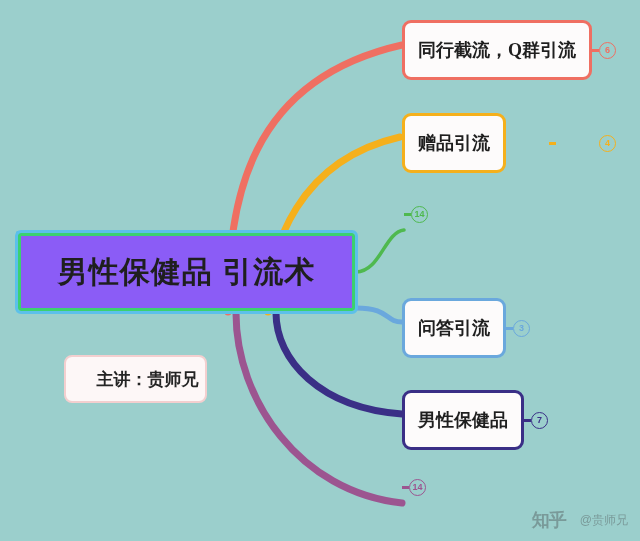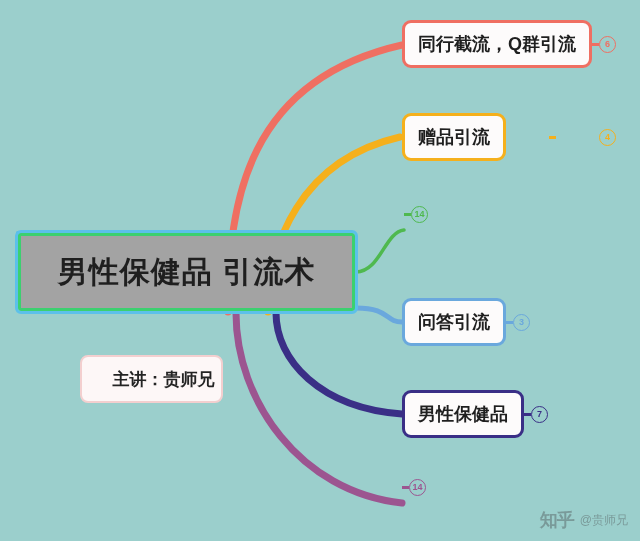--- a/index.html
+++ b/index.html
@@ -51,21 +51,21 @@
     font-size: 30px;
     font-weight: bold;
     color: #1f1f1f;
     letter-spacing: 1px;
     white-space: nowrap;
   }
 
   
   .subtitle-node {
     position: absolute;
-    left: 80px;
+    left: 64px;
     top: 355px;
     width: 143px;
     height: 48px;
     background: #fdf7f7;
     border: 2px solid #f3cfcf;
     border-radius: 8px;
     display: flex;
     align-items: center;
     justify-content: center;
     z-index: 4;
@@ -83,25 +83,26 @@
     position: absolute;
     z-index: 4;
     display: flex;
     align-items: center;
   }
   .branch .box {
     background: #fdfbfb;
     border-width: 3px;
     border-style: solid;
     border-radius: 9px;
-    height: 48px;
+    height: 60px;
     display: flex;
     align-items: center;
     justify-content: center;
     padding: 0 13px;
+    font-family: Liberation Serif, serif;
   }
   .branch .box .label {
     font-size: 18px;
     font-weight: bold;
     color: #1f1f1f;
     white-space: nowrap;
   }
 
   
   .branch .stub {
@@ -123,21 +124,21 @@
     background: transparent;
   }
 
   
   .watermark {
     position: absolute;
     right: 12px;
     bottom: 9px;
     display: flex;
     align-items: center;
-    gap: 6px;
+    gap: 14px;
     z-index: 6;
     opacity: 0.55;
   }
   .watermark .zhihu-logo {
     font-size: 18px;
     font-weight: bold;
     color: #5f6f70;
     letter-spacing: -1px;
   }
   .watermark .handle {
@@ -158,21 +159,21 @@
 
     <path d="M 356,272 C 380,272 385,232 404,230" fill="none" stroke="#4fb94f" stroke-width="3.5" stroke-linecap="round"></path>
 
     <path d="M 356,308 C 390,308 385,322 402,322" fill="none" stroke="#6aa8dd" stroke-width="5" stroke-linecap="round"></path>
 
     <path d="M 276,313 C 276,360 320,408 402,414" fill="none" stroke="#3a2f86" stroke-width="7" stroke-linecap="round"></path>
 
     <path d="M 236,313 C 236,400 300,492 402,503" fill="none" stroke="#9c5590" stroke-width="7" stroke-linecap="round"></path>
   </svg>
 
-  <div class="root-node" style="border-color: rgb(60, 208, 112); outline-color: rgb(92, 192, 234); background: #a3a3a3;">
+  <div class="root-node" style="border-color: rgb(60, 208, 112); outline-color: rgb(92, 192, 234); background: #8b5cf6;">
     <span class="label">男性保健品 引流术</span>
   </div>
 
   <div class="subtitle-node" style="border-color: rgb(243, 207, 207); background: rgb(253, 247, 247);">
     <span class="label">主讲：贵师兄</span>
   </div>
 
   <div class="branch" style="left:402px; top:20px;">
     <div class="box" style="border-color: rgb(239, 111, 98);">
       <span class="label">同行截流，Q群引流</span>

